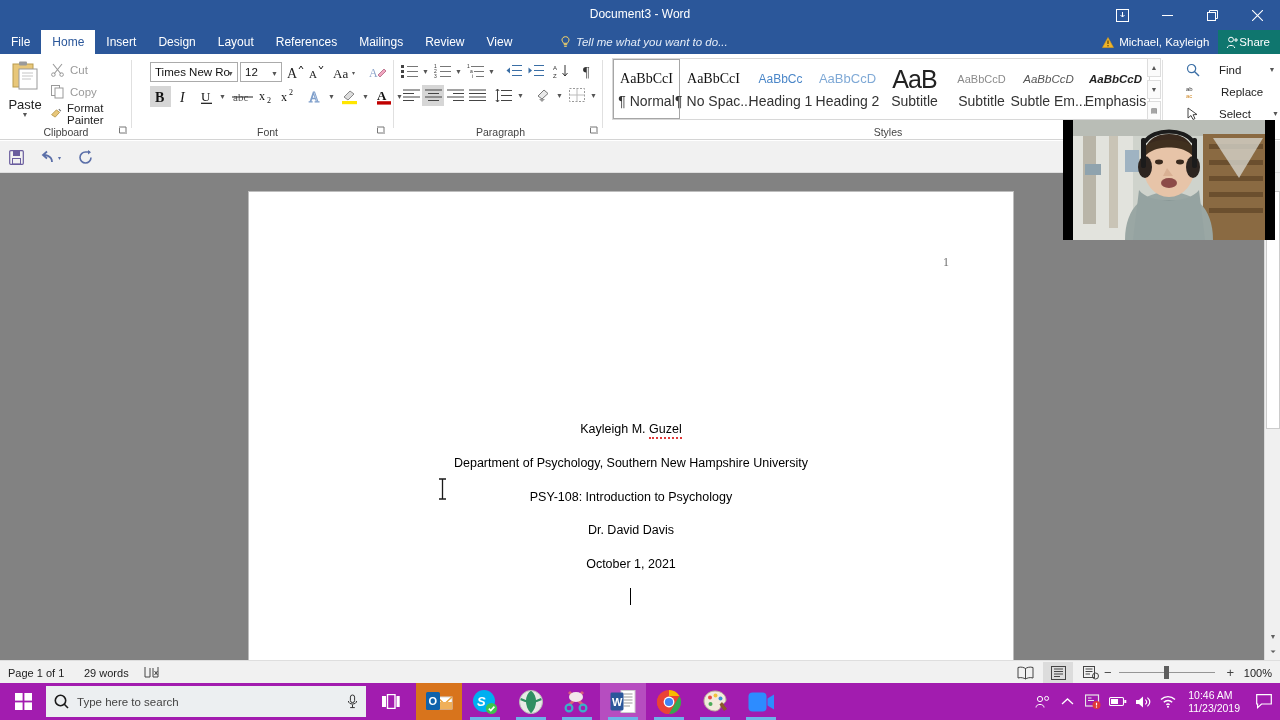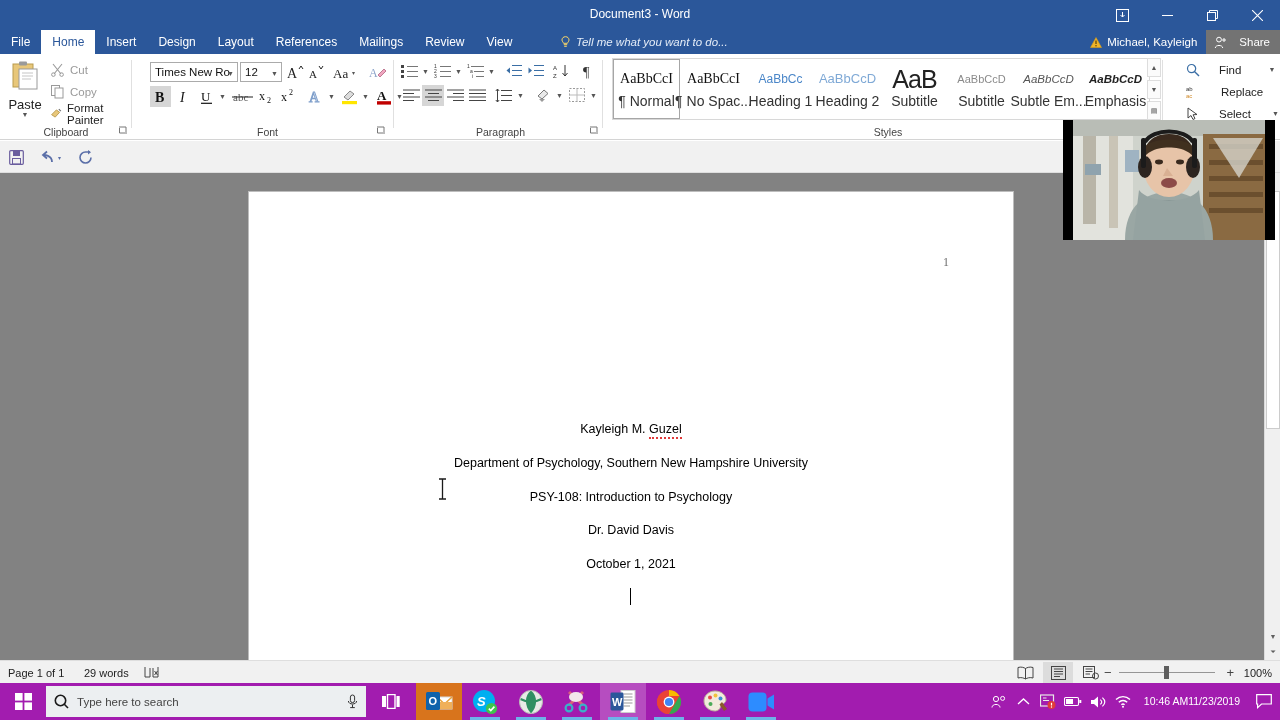--- a/index.html
+++ b/index.html
@@ -45,22 +45,22 @@
   .bulb { width: 11px; height: 13px; }
   .tb-right {
     position: absolute; right: 0; top: 0; height: 24px; display: flex; align-items: center;
   }
   .user-name {
     display: flex; align-items: center; gap: 5px; font-size: 11.5px;
     color: #fff; padding: 0 9px; height: 24px;
   }
   .warn-tri { width: 12px; height: 11px; }
   .share-btn {
-    display: flex; align-items: center; gap: 12px; font-size: 11.5px;
-    color: #fff; padding: 0 10px 0 8px; height: 24px; background: #737373;
+    display: flex; align-items: center; gap: 0; font-size: 11.5px;
+    color: #fff; padding: 0 10px 0 8px; height: 24px; background: #0f766e;
   }
 
   
   .ribbon {
     position: absolute; top: 54px; left: 0; width: 1280px; height: 86px;
     background: #fff; border-bottom: 1px solid #d4d4d4;
   }
   .rgroup { position: absolute; top: 0; height: 86px; }
   .rgroup-label {
     position: absolute; bottom: 2px; left: 0; width: 100%;
@@ -243,21 +243,21 @@
     content: ''; position: absolute; bottom: 0; left: 8px; width: 30px; height: 3px;
     background: #6db3e8;
   }
   .tb-app.active { background: rgba(255,255,255,.22); }
   .tb-app.highlight { background: #d8741c; }
   .tray {
     position: absolute; right: 0; top: 0; height: 37px; display: flex; align-items: center;
   }
   .tray-ico { width: 25px; height: 37px; display: flex; align-items: center; justify-content: center; }
   .clock {
-    height: 37px; display: flex; flex-direction: row; align-items: center;
+    height: 37px; display: flex; flex-direction: column; align-items: flex-start;
     justify-content: center; font-size: 10.5px; color: #fff; padding: 0 8px; line-height: 13px;
   }
   .action-center { width: 32px; height: 37px; display: flex; align-items: center; justify-content: center; }
 
   
   .webcam {
     position: absolute; left: 1063px; top: 120px; width: 212px; height: 120px;
     background: #000; overflow: hidden; z-index: 40;
   }
   .wc-bg { position: absolute; inset: 0; }

